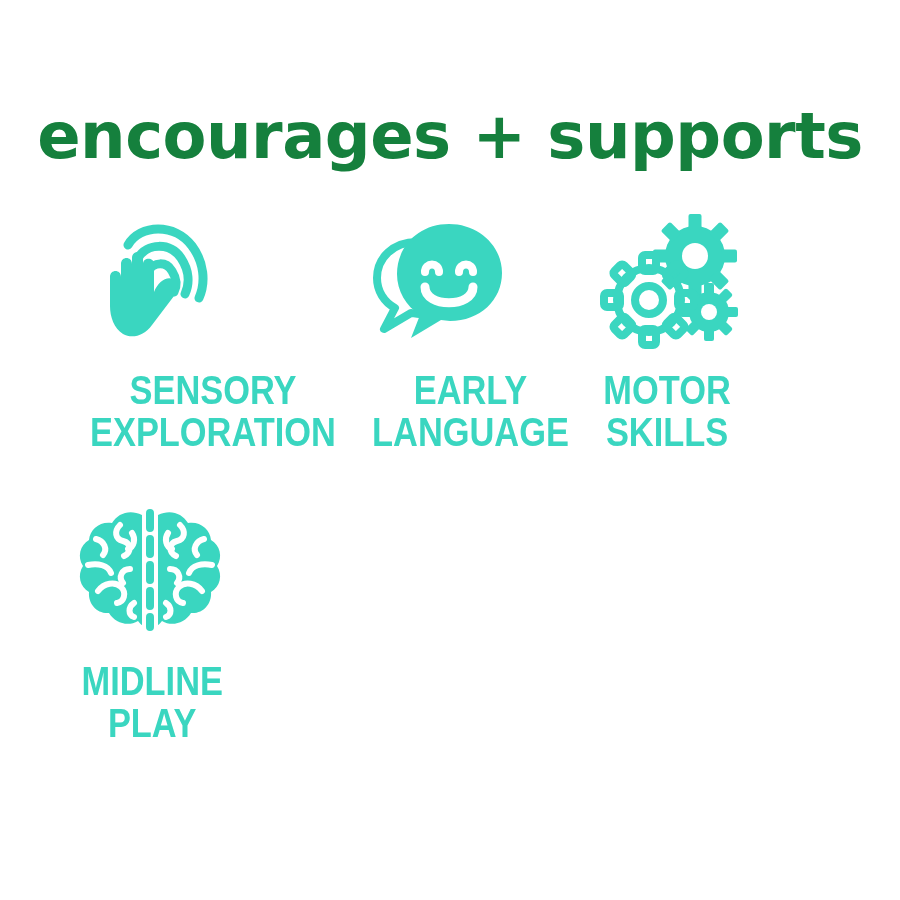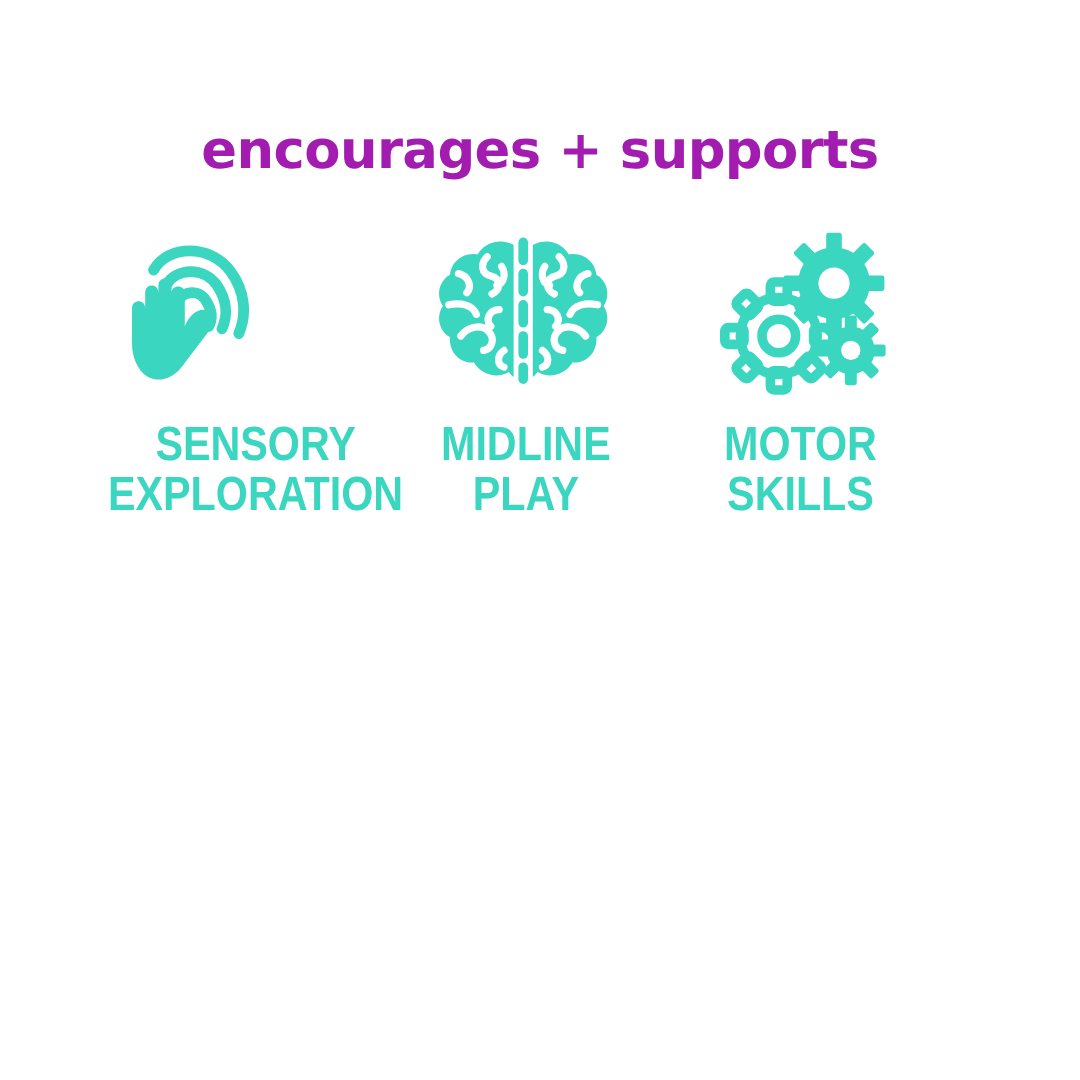--- a/index.html
+++ b/index.html
@@ -21,24 +21,24 @@
     position: relative;
     display: flex;
     flex-direction: column;
     align-items: center;
     box-sizing: border-box;
     padding-top: 104px;
   }
 
   
   .heading {
-    font-size: 44px;
+    font-size: 64px;
     line-height: 1;
     font-weight: 700;
-    color: #a21caf;
+    color: #15803d;
     letter-spacing: -0.5px;
     text-align: center;
     white-space: nowrap;
     font-family: "DejaVu Sans", sans-serif;
     margin: 0;
     padding: 0;
   }
 
   
   .grid {
@@ -120,74 +120,53 @@
                    L72 111
                    C64 122, 52 125, 43 120
                    C34 114, 30 103, 30 92
                    Z" fill="#3AD6C0"></path>
         </svg>
       </div>
       <div class="cell-label">SENSORY
 EXPLORATION</div>
     </div>
 
-
-
-
-    <div class="cell">
-      <div class="icon-wrap">
-        <svg width="152" height="128" viewBox="0 0 152 128" fill="none" aria-hidden="true">
-
-          <g fill="#3AD6C0">
-            <path d="M68 8
-                     C56 2, 44 6, 38 16
-                     C26 14, 16 22, 15 33
-                     C6 38, 3 50, 9 59
-                     C3 68, 6 80, 15 85
-                     C14 97, 23 107, 35 106
-                     C41 116, 54 120, 64 114
-                     C67 118, 68 118, 68 118 Z"></path>
-          </g>
-
-          <g stroke="#FFFFFF" stroke-width="6" stroke-linecap="round" fill="none">
-            <path d="M46 18 C40 24, 41 32, 49 34 C57 36, 58 45, 50 49"></path>
-            <path d="M22 32 C30 34, 34 42, 29 48"></path>
-            <path d="M14 58 C24 56, 34 58, 37 66"></path>
-            <path d="M24 84 C30 76, 41 74, 47 80 C53 86, 50 95, 43 96"></path>
-            <path d="M56 62 C48 62, 44 70, 49 76"></path>
-            <path d="M60 96 C54 100, 54 108, 60 110"></path>
-            <path d="M58 26 C62 32, 60 40, 54 42"></path>
-          </g>
-
-          <g fill="#3AD6C0" transform="translate(152,0) scale(-1,1)">
-            <path d="M68 8
-                     C56 2, 44 6, 38 16
-                     C26 14, 16 22, 15 33
-                     C6 38, 3 50, 9 59
-                     C3 68, 6 80, 15 85
-                     C14 97, 23 107, 35 106
-                     C41 116, 54 120, 64 114
-                     C67 118, 68 118, 68 118 Z"></path>
-          </g>
-          <g stroke="#FFFFFF" stroke-width="6" stroke-linecap="round" fill="none" transform="translate(152,0) scale(-1,1)">
-            <path d="M46 18 C40 24, 41 32, 49 34 C57 36, 58 45, 50 49"></path>
-            <path d="M22 32 C30 34, 34 42, 29 48"></path>
-            <path d="M14 58 C24 56, 34 58, 37 66"></path>
-            <path d="M24 84 C30 76, 41 74, 47 80 C53 86, 50 95, 43 96"></path>
-            <path d="M56 62 C48 62, 44 70, 49 76"></path>
-            <path d="M60 96 C54 100, 54 108, 60 110"></path>
-            <path d="M58 26 C62 32, 60 40, 54 42"></path>
-          </g>
-
-          <line x1="76" y1="6" x2="76" y2="120" stroke="#3AD6C0" stroke-width="8" stroke-linecap="round" stroke-dasharray="15 11"></line>
-        </svg>
-      </div>
-      <div class="cell-label">MIDLINE
-PLAY</div>
-    </div>
+    <div class="cell">
+      <div class="icon-wrap">
+        <svg width="150" height="128" viewBox="0 0 150 128" fill="none" aria-hidden="true">
+
+          <path d="M56 26
+                   C32 26, 16 42, 16 62
+                   C16 75, 23 86, 34 92
+                   L23 113
+                   L50 97
+                   C52 97, 55 98, 58 98
+                   C82 98, 98 82, 98 62
+                   C98 42, 80 26, 56 26 Z" fill="none" stroke="#3AD6C0" stroke-width="8" stroke-linejoin="round"></path>
+
+          <path d="M88 8
+                   C58 8, 36 30, 36 58
+                   C36 75, 45 90, 59 99
+                   L50 122
+                   L80 104
+                   C83 104, 86 105, 89 105
+                   C119 105, 141 84, 141 57
+                   C141 30, 118 8, 88 8 Z" fill="#3AD6C0"></path>
+
+          <path d="M64 56 C64 46, 78 46, 78 56" fill="none" stroke="#FFFFFF" stroke-width="8" stroke-linecap="round"></path>
+          <path d="M98 56 C98 46, 112 46, 112 56" fill="none" stroke="#FFFFFF" stroke-width="8" stroke-linecap="round"></path>
+
+          <path d="M64 71 C64 92, 112 92, 112 71" fill="none" stroke="#FFFFFF" stroke-width="9" stroke-linecap="round"></path>
+        </svg>
+      </div>
+      <div class="cell-label">EARLY
+LANGUAGE</div>
+    </div>
+
+
 
     <div class="cell">
       <div class="icon-wrap">
         <svg width="140" height="132" viewBox="0 0 140 132" fill="none" aria-hidden="true">
 
           <g transform="translate(92,42)">
             <g fill="#3AD6C0">
               <circle cx="0" cy="0" r="30"></circle>
               <g>
                 <rect x="-6.5" y="-42" width="13" height="16" rx="2"></rect>
@@ -235,14 +214,66 @@
               </g>
               <circle cx="0" cy="0" r="14"></circle>
             </g>
           </g>
         </svg>
       </div>
       <div class="cell-label">MOTOR
 SKILLS</div>
     </div>
 
+    <div class="cell">
+      <div class="icon-wrap">
+        <svg width="152" height="128" viewBox="0 0 152 128" fill="none" aria-hidden="true">
+
+          <g fill="#3AD6C0">
+            <path d="M68 8
+                     C56 2, 44 6, 38 16
+                     C26 14, 16 22, 15 33
+                     C6 38, 3 50, 9 59
+                     C3 68, 6 80, 15 85
+                     C14 97, 23 107, 35 106
+                     C41 116, 54 120, 64 114
+                     C67 118, 68 118, 68 118 Z"></path>
+          </g>
+
+          <g stroke="#FFFFFF" stroke-width="6" stroke-linecap="round" fill="none">
+            <path d="M46 18 C40 24, 41 32, 49 34 C57 36, 58 45, 50 49"></path>
+            <path d="M22 32 C30 34, 34 42, 29 48"></path>
+            <path d="M14 58 C24 56, 34 58, 37 66"></path>
+            <path d="M24 84 C30 76, 41 74, 47 80 C53 86, 50 95, 43 96"></path>
+            <path d="M56 62 C48 62, 44 70, 49 76"></path>
+            <path d="M60 96 C54 100, 54 108, 60 110"></path>
+            <path d="M58 26 C62 32, 60 40, 54 42"></path>
+          </g>
+
+          <g fill="#3AD6C0" transform="translate(152,0) scale(-1,1)">
+            <path d="M68 8
+                     C56 2, 44 6, 38 16
+                     C26 14, 16 22, 15 33
+                     C6 38, 3 50, 9 59
+                     C3 68, 6 80, 15 85
+                     C14 97, 23 107, 35 106
+                     C41 116, 54 120, 64 114
+                     C67 118, 68 118, 68 118 Z"></path>
+          </g>
+          <g stroke="#FFFFFF" stroke-width="6" stroke-linecap="round" fill="none" transform="translate(152,0) scale(-1,1)">
+            <path d="M46 18 C40 24, 41 32, 49 34 C57 36, 58 45, 50 49"></path>
+            <path d="M22 32 C30 34, 34 42, 29 48"></path>
+            <path d="M14 58 C24 56, 34 58, 37 66"></path>
+            <path d="M24 84 C30 76, 41 74, 47 80 C53 86, 50 95, 43 96"></path>
+            <path d="M56 62 C48 62, 44 70, 49 76"></path>
+            <path d="M60 96 C54 100, 54 108, 60 110"></path>
+            <path d="M58 26 C62 32, 60 40, 54 42"></path>
+          </g>
+
+          <line x1="76" y1="6" x2="76" y2="120" stroke="#3AD6C0" stroke-width="8" stroke-linecap="round" stroke-dasharray="15 11"></line>
+        </svg>
+      </div>
+      <div class="cell-label">MIDLINE
+PLAY</div>
+    </div>
+
   </div>
 </div>
 
 </body></html>

